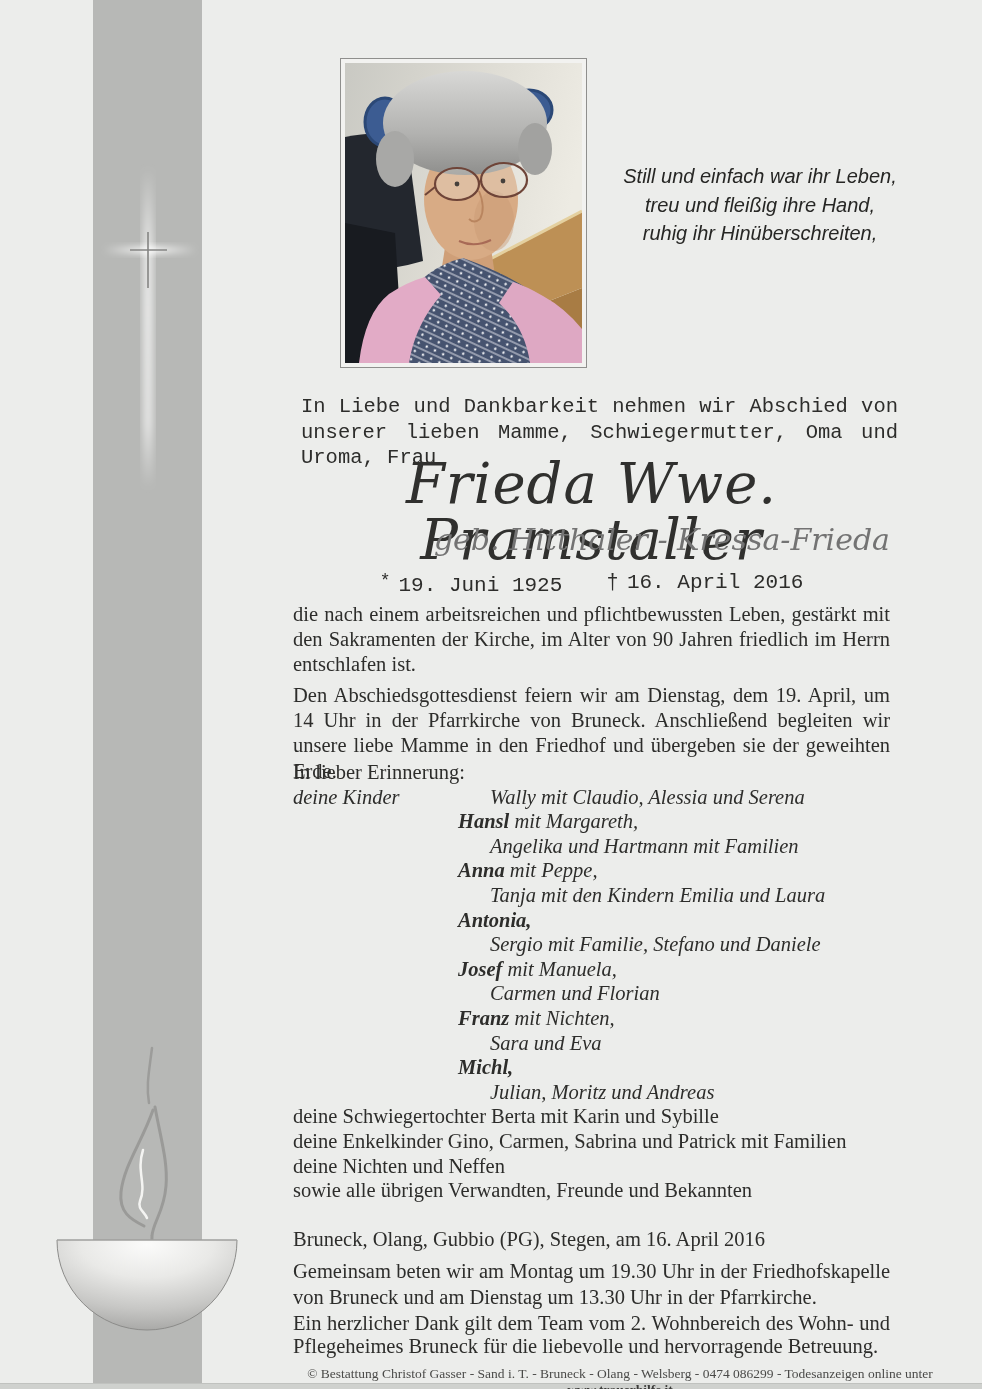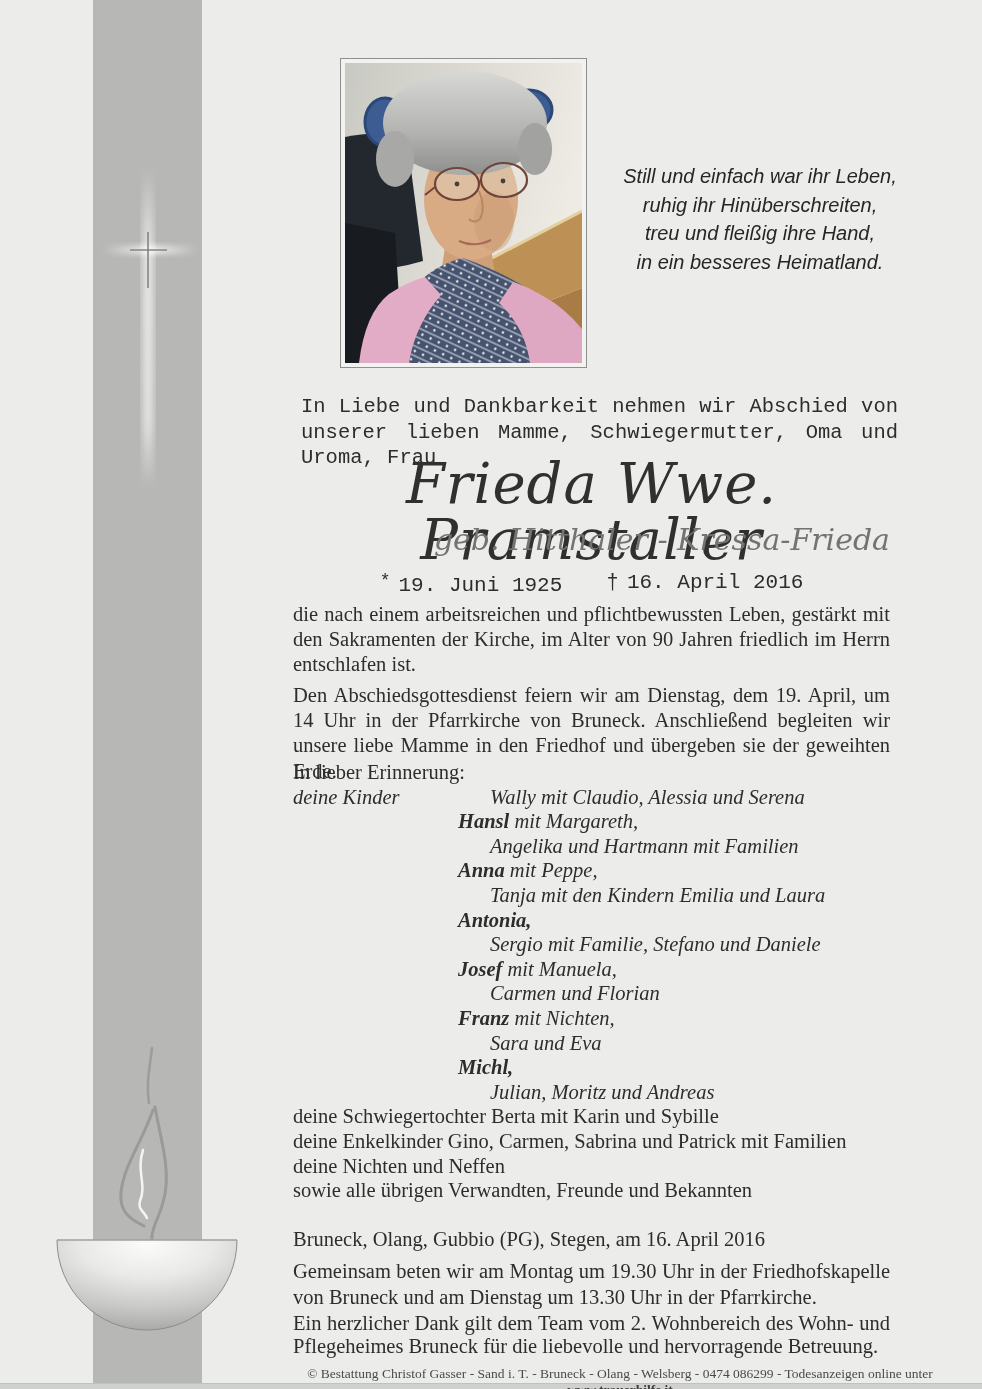--- a/index.html
+++ b/index.html
@@ -156,23 +156,22 @@
 
     <path d="M 48 300 L 57 240 Q 80 204 118 195 Q 160 210 186 228 L 194 300 Z" fill="url(#blousePat)"></path>
 
     <path d="M 14 300 Q 20 250 44 231 Q 62 219 80 214 L 96 232 Q 70 262 64 300 Z" fill="#e2abc6"></path>
     <path d="M 237 300 L 237 266 Q 220 245 198 233 Q 181 223 168 219 L 154 240 Q 180 264 185 300 Z" fill="#dea8c3"></path>
   </svg>
 </div>
 
 <div class="poem">
   <div>Still und einfach war ihr Leben,</div>
+  <div>treu und fleißig ihre Hand,</div>
   <div>ruhig ihr Hinüberschreiten,</div>
-  <div>treu und fleißig ihre Hand,</div>
-  <div>in ein besseres Heimatland.</div>
 </div>
 
 <p class="col intro" style="position:absolute;margin:8px;font-family:Liberation Mono, monospace;">In Liebe und Dankbarkeit nehmen wir Abschied von unserer lieben Mamme, Schwiegermutter, Oma und Uroma, Frau</p>
 
 <h1 class="col name" style="position:absolute;">Frieda Wwe. Pramstaller</h1>
 
 <div class="col maiden" style="position:absolute;">geb. Hitthaler - Kressa-Frieda</div>
 
 <div class="col dates" style="position:absolute;font-family:Liberation Mono, monospace;">
   <span>

